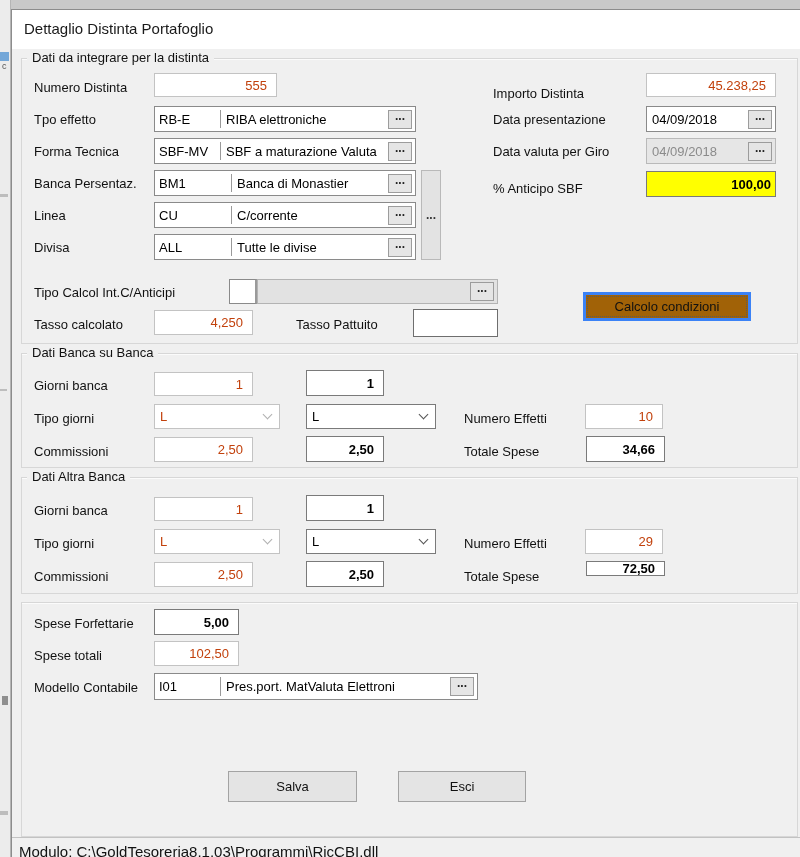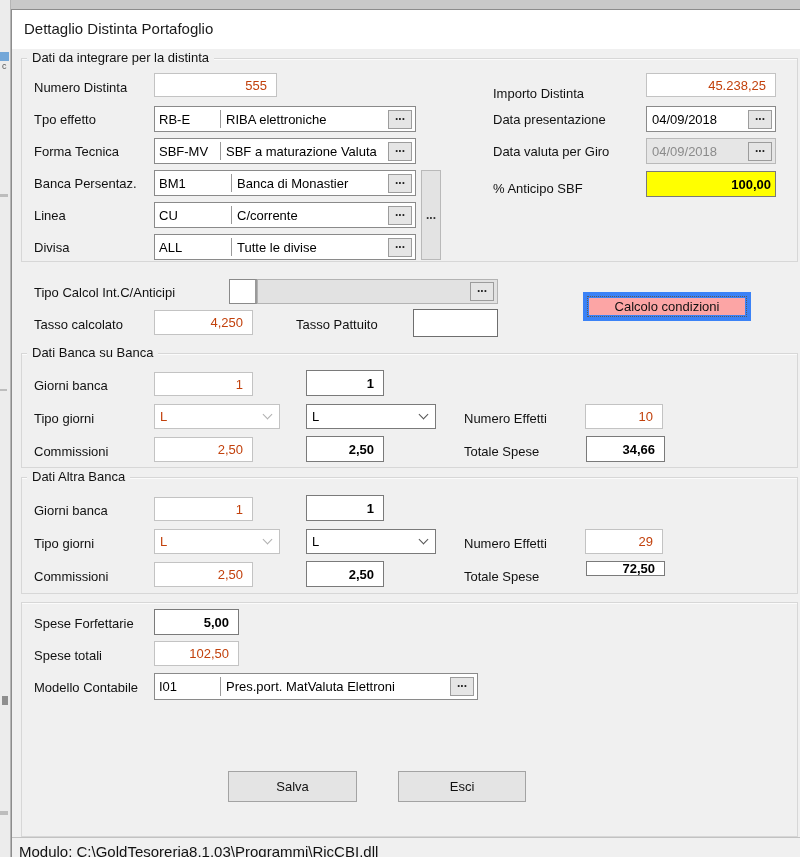--- a/index.html
+++ b/index.html
@@ -41,21 +41,21 @@
 
   .select { justify-content:space-between; padding:0 8px 0 5px; }
   .chev { width:7px; height:7px; border-right:1.5px solid #555; border-bottom:1.5px solid #555; transform:rotate(45deg); margin-top:-4px; flex:none; }
   .dis .chev { border-color:#b0b0b0; }
 
   .sunken-bar { position:absolute; background:#e2e2e2; border:1px solid #b3b3b3; display:flex; align-items:center; justify-content:flex-end; }
   .mini-box { position:absolute; background:#fff; border:1px solid #8a8a8a; border-right:2px solid #9a9a9a; }
 
   .btn { position:absolute; background:#e4e4e4; border:1px solid #a3a3a3; font-size:13px; color:#111;
          display:flex; align-items:center; justify-content:center; font-family:"Liberation Sans", sans-serif; cursor:default; }
-  .btn-focus { border:6px solid #3b82f6; outline:1px dotted #5a5a5a; outline-offset:-5px; background:#fca5a5; }
+  .btn-focus { border:3px solid #3b82f6; outline:1px dotted #5a5a5a; outline-offset:-5px; background:#a16207; }
 
   .statusline { position:absolute; left:0; top:827px; width:100%; border-top:1px solid #c2c2c2; }
   .statustext { position:absolute; left:7px; top:833px; font-size:15px; color:#111; white-space:nowrap; }
 </style>
 </head>
 <body>
 
 <div class="edge-strip">
   <div class="edge-sel"></div>
   <div class="edge-frag">c</div>
@@ -64,21 +64,21 @@
   <div class="edge-mark" style="left:2px;top:696px;width:6px;height:9px;background:#8f8f8f;"></div>
   <div class="edge-mark" style="left:0;top:811px;width:8px;height:4px;"></div>
 </div>
 
 <div class="dialog">
 
   <div class="titlebar">
     <div class="title">Dettaglio Distinta Portafoglio</div>
   </div>
 
-  <div class="group" style="left:9px; top:48px; width:777px; height:204px;">
+  <div class="group" style="left:9px; top:48px; width:777px; height:286px;">
     <span class="group-caption">Dati da integrare per la distinta</span>
   </div>
 
   <div class="lbl" style="left:22px; top:70px;">Numero Distinta</div>
   <div class="field num dis" style="left:142px; top:63px; width:123px; height:24px;">555</div>
 
   <div class="lbl" style="left:481px; top:76px;">Importo Distinta</div>
   <div class="field num dis" style="left:634px; top:63px; width:130px; height:24px;">45.238,25</div>
 
   <div class="lbl" style="left:22px; top:102px;">Tpo effetto</div>

